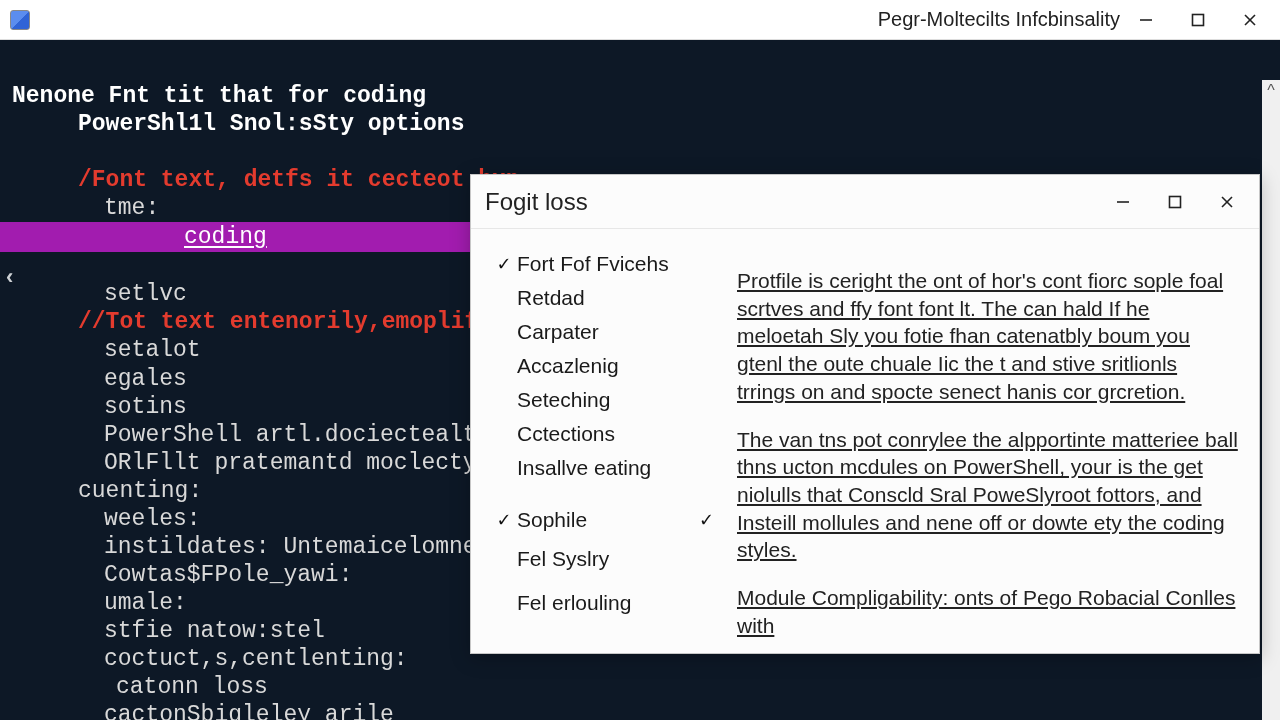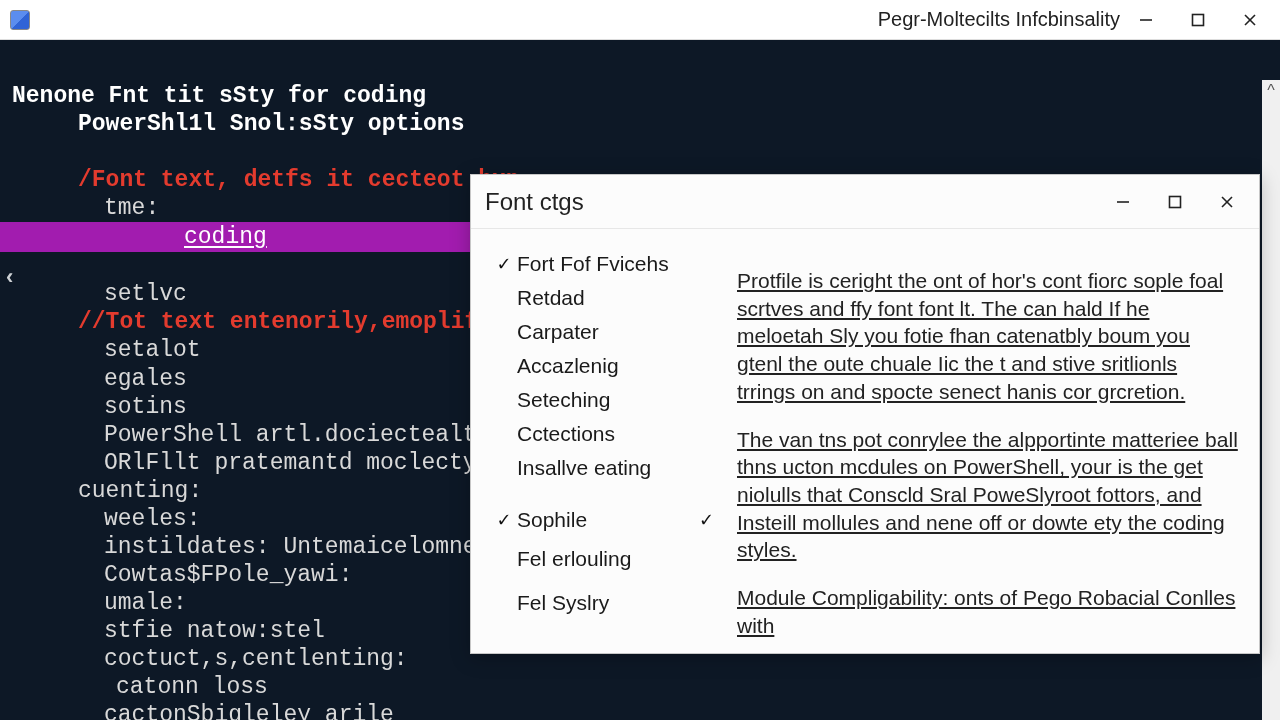--- a/index.html
+++ b/index.html
@@ -101,21 +101,21 @@
       <svg width="14" height="14">
           <line x1="2" y1="2" x2="12" y2="12"></line>
           <line x1="12" y1="2" x2="2" y2="12"></line>
         </svg>
     </div>
   </div>
 </div>
 
 <div class="editor-wrap">
   <div class="editor">
-<span class="ed-heading">Nenone Fnt tit sSty for coding</span>
+<span class="ed-heading">Nenone Fnt tit that for coding</span>
 <span class="ed-sub">PowerShl1l Snol:sSty options</span>
 
 <span class="ed-comment">/Font text, detfs it cecteot bxp</span>
 <span class="ed-key">tme:</span>
 <span class="ed-selected"><span>coding</span></span>
 <span class="ed-key">setlvc</span>
 <span class="ed-comment">//Tot text entenorily,emoplifent.</span>
 <span class="ed-key">setalot</span>
 <span class="ed-key">egales</span>
 <span class="ed-key">sotins</span>
@@ -135,21 +135,21 @@
 
   <div class="gutter-caret">‹</div>
 
   <div class="vscroll">
     <div class="arrow">^</div>
     <div class="track"></div>
   </div>
 
   <div class="dialog">
     <div class="dlg-titlebar">
-      <span class="title">Font ctgs</span>
+      <span class="title">Fogit loss</span>
       <div class="winbtns">
         <div class="winbtn">
           <svg width="14" height="14">
               <line x1="1" y1="7" x2="13" y2="7"></line>
             </svg>
         </div>
         <div class="winbtn">
           <svg width="14" height="14">
               <rect x="1.5" y="1.5" width="11" height="11"></rect>
             </svg>
@@ -193,25 +193,25 @@
           <span class="nav-label">Insallve eating</span>
         </div>
         <div class="nav-gap"></div>
         <div class="nav-item">
           <span class="nav-check">✓</span>
           <span class="nav-label">Sophile</span>
           <span class="right-check">✓</span>
         </div>
         <div class="nav-item" style="height:44px">
           <span class="nav-check"></span>
+          <span class="nav-label">Fel Syslry</span>
+        </div>
+        <div class="nav-item" style="height:44px">
+          <span class="nav-check"></span>
           <span class="nav-label">Fel erlouling</span>
-        </div>
-        <div class="nav-item" style="height:44px">
-          <span class="nav-check"></span>
-          <span class="nav-label">Fel Syslry</span>
         </div>
       </div>
       <div class="dlg-content">
         <p>Protfile is ceright the ont of hor's cont fiorc sople foal scrtves and ffy font font lt. The can hald If he meloetah Sly you fotie fhan catenatbly boum you gtenl the oute chuale Iic the t and stive sritlionls trrings on and spocte senect hanis cor grcretion.</p>
         <p>The van tns pot conrylee the alpportinte matteriee ball thns ucton mcdules on PowerShell, your is the get niolulls that Conscld Sral PoweSlyroot fottors, and Insteill mollules and nene off or dowte ety the coding styles.</p>
         <p>Module Compligability: onts of Pego Robacial Conlles with</p>
       </div>
     </div>
   </div>
 </div>

